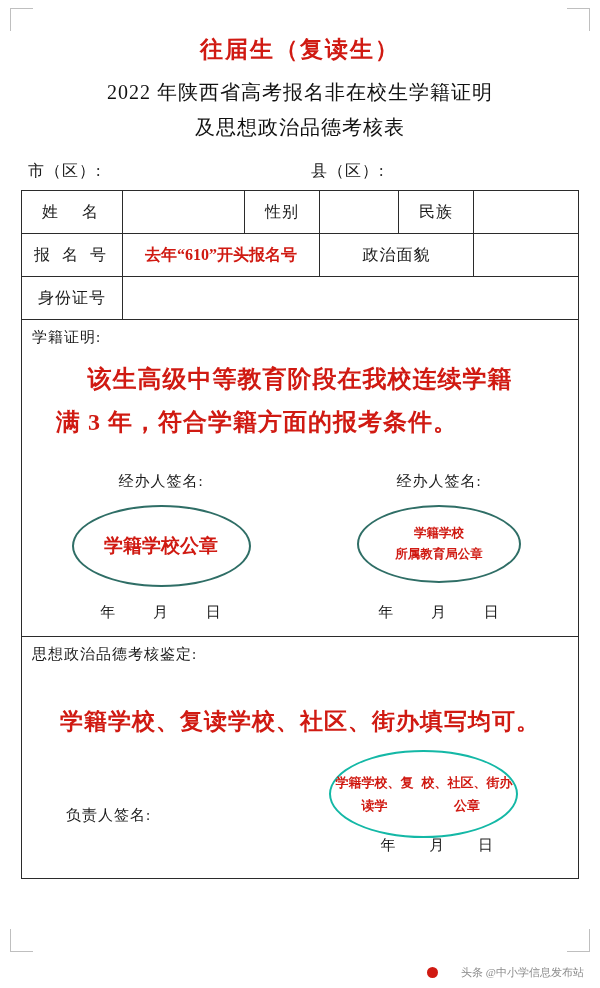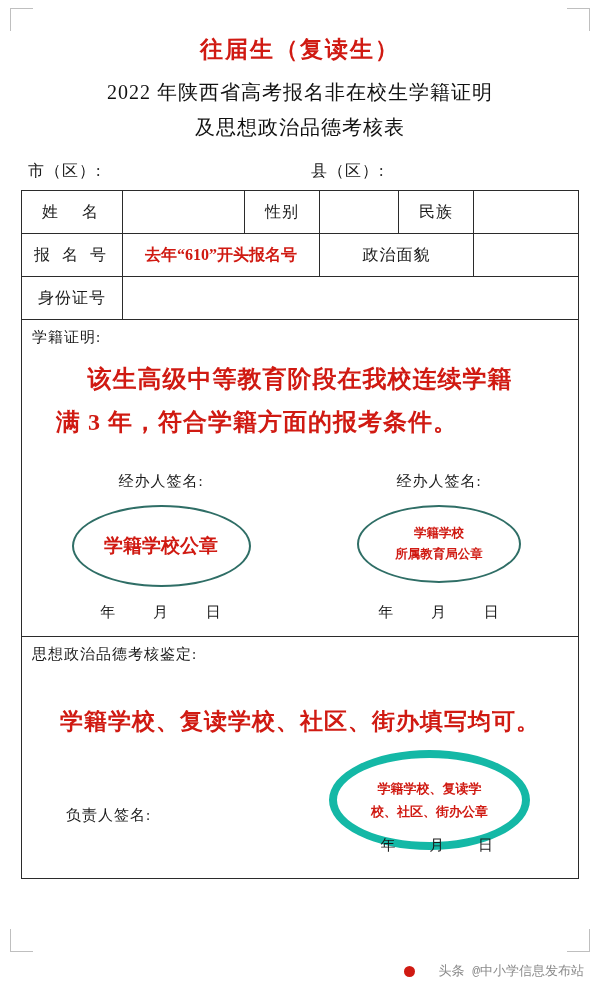--- a/index.html
+++ b/index.html
@@ -166,27 +166,27 @@
   .pol-body { position: relative; height: 214px; }
   .pol-stamp-wrap {
     position: absolute;
     right: 64px;
     top: 86px;
     width: 185px;
   }
   .pol-stamp {
     width: 185px;
     height: 84px;
-    border: 8px solid #14b8a6;
+    border: 2px solid #14b8a6;
     border-radius: 50%;
     color: #d01a12;
     font-size: 13px;
     font-weight: bold;
     display: flex;
-    flex-direction: column;
+    flex-direction: row;
     align-items: center;
     justify-content: center;
     line-height: 1.8;
     text-align: center;
   }
   .pol-sign {
     position: absolute;
     left: 44px;
     top: 142px;
     font-size: 15px;
@@ -197,23 +197,23 @@
     right: 70px;
     top: 172px;
     font-size: 15px;
   }
   .pol-date span { display: inline-block; margin: 0 15px; }
 
   .footer {
     position: absolute;
     bottom: 8px;
     right: 16px;
-    font-size: 13px;
+    font-size: 11px;
     color: #8a8a8a;
-    font-family: Liberation Mono, monospace;
+    font-family: Liberation Serif, serif;
     display: flex;
     align-items: center;
     gap: 23px;
   }
   .footer .dot {
     display: inline-block;
     width: 11px; height: 11px;
     border-radius: 50%;
     background: #d01a12;
   }

